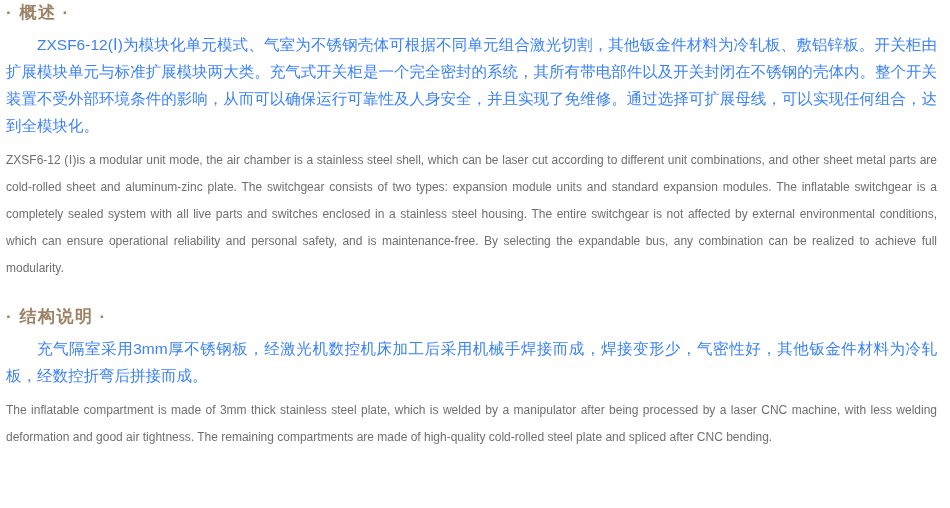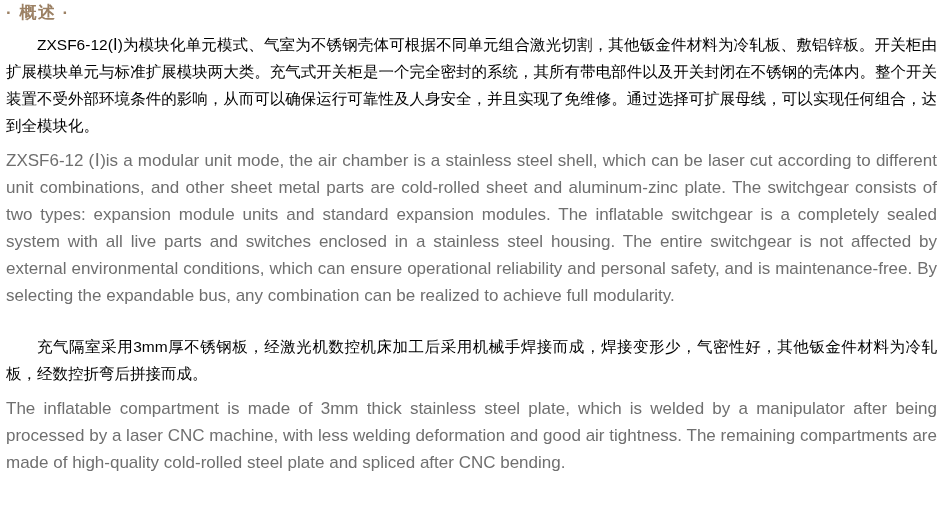--- a/index.html
+++ b/index.html
@@ -24,43 +24,44 @@
   .section-heading {
     margin: 0;
     color: #9c8164;
     font-size: 17px;
     font-weight: bold;
     letter-spacing: 1.5px;
     line-height: 22px;
   }
   .zh-para {
     margin: 7px 0 0 0;
-    color: #000000;
+    color: #3b82f6;
     font-size: 15.5px;
     line-height: 27px;
     text-align: justify;
     text-indent: 2em;
   }
   .en-para {
     margin: 8px 0 0 0;
     color: #6f6f6f;
-    font-size: 17px;
+    font-size: 12px;
     line-height: 27px;
     text-align: justify;
   }
 </style>
 </head>
 <body>
 
 <div class="page">
 
   <section class="section">
     <h2 class="section-heading">· 概述 ·</h2>
     <p class="zh-para">ZXSF6-12(Ⅰ)为模块化单元模式、气室为不锈钢壳体可根据不同单元组合激光切割，其他钣金件材料为冷轧板、敷铝锌板。开关柜由扩展模块单元与标准扩展模块两大类。充气式开关柜是一个完全密封的系统，其所有带电部件以及开关封闭在不锈钢的壳体内。整个开关装置不受外部环境条件的影响，从而可以确保运行可靠性及人身安全，并且实现了免维修。通过选择可扩展母线，可以实现任何组合，达到全模块化。</p>
     <p class="en-para">ZXSF6-12 (Ⅰ)is a modular unit mode, the air chamber is a stainless steel shell, which can be laser cut according to different unit combinations, and other sheet metal parts are cold-rolled sheet and aluminum-zinc plate. The switchgear consists of two types: expansion module units and standard expansion modules. The inflatable switchgear is a completely sealed system with all live parts and switches enclosed in a stainless steel housing. The entire switchgear is not affected by external environmental conditions, which can ensure operational reliability and personal safety, and is maintenance-free. By selecting the expandable bus, any combination can be realized to achieve full modularity.</p>
   </section>
 
   <section class="section">
+    <h2 class="section-heading">· 结构说明 ·</h2>
     <p class="zh-para">充气隔室采用3mm厚不锈钢板，经激光机数控机床加工后采用机械手焊接而成，焊接变形少，气密性好，其他钣金件材料为冷轧板，经数控折弯后拼接而成。</p>
     <p class="en-para">The inflatable compartment is made of 3mm thick stainless steel plate, which is welded by a manipulator after being processed by a laser CNC machine, with less welding deformation and good air tightness. The remaining compartments are made of high-quality cold-rolled steel plate and spliced after CNC bending.</p>
   </section>
 
 </div>
 
 </body></html>

